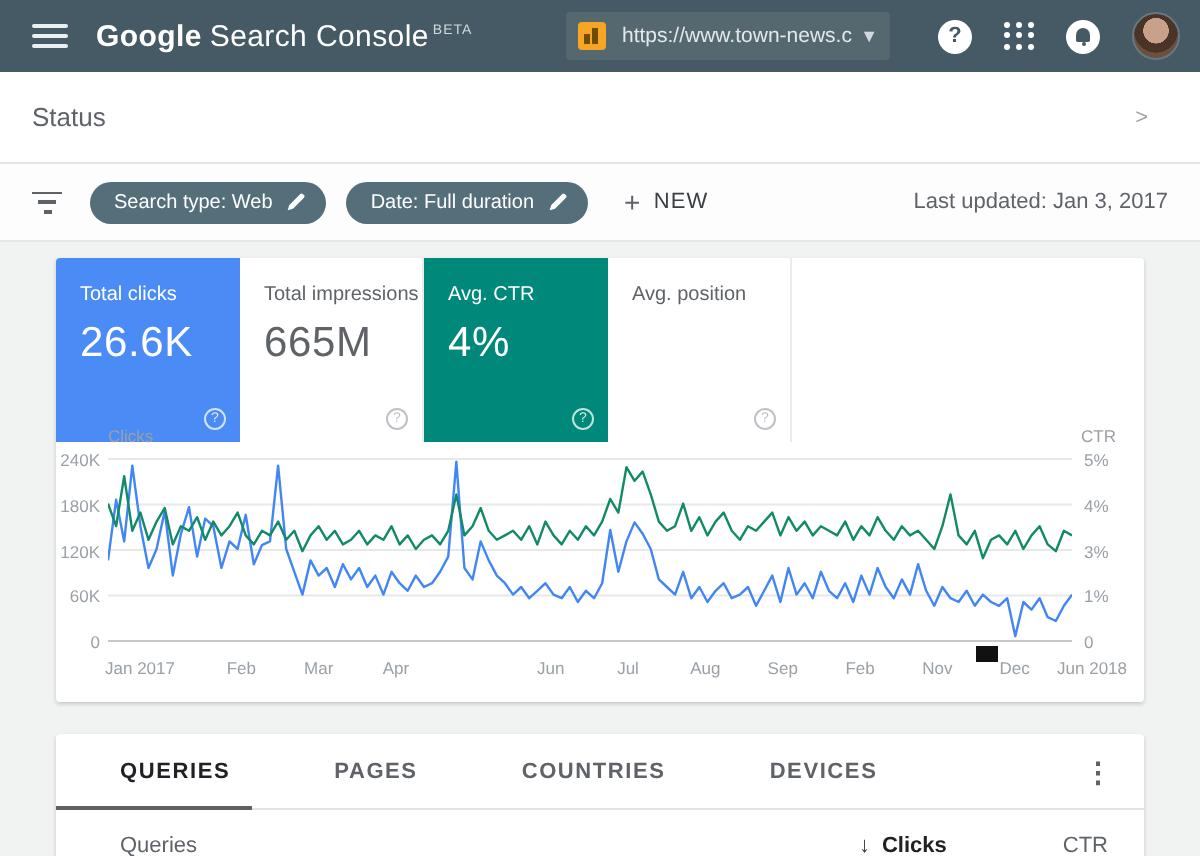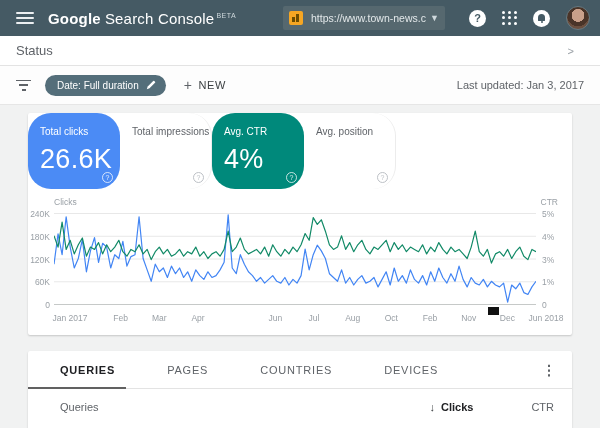--- a/index.html
+++ b/index.html
@@ -34,21 +34,21 @@
   .grid-ic i { width:3px; height:3px; background:#fff; border-radius:50%; }
   .bell-ic { width:17px; height:17px; background:#fff; border-radius:50%; position:relative; cursor:pointer; }
   .bell-ic:before { content:""; position:absolute; left:5px; top:4px; width:7px; height:7px;
     background:#455a64; border-radius:4px 4px 1px 1px; }
   .bell-ic:after { content:""; position:absolute; left:7.5px; top:11.5px; width:2px; height:2px;
     background:#455a64; border-radius:50%; }
   .avatar { width:24px; height:24px; border-radius:50%; cursor:pointer; border:1px solid #66787f;
     background:radial-gradient(circle at 50% 38%, #c9a08a 0 36%, #4a3428 37% 62%, #6b4f3f 63% 100%); }
 
   
-  .crumb-bar { height:30px; background:#fff; border-bottom:1px solid #e3e3e3;
+  .crumb-bar { height:46px; background:#fff; border-bottom:1px solid #e3e3e3;
     display:flex; align-items:center; padding:0 16px;justify-content:space-between; }
   .crumb { font-size:13px; color:#5f6368; cursor:pointer; }
   .crumb-sep { color:#9aa0a6; font-size:11px; margin:0 10px; }
   .crumb.current { color:#202124; font-weight:700; cursor:default; }
   .export-btn { margin-left:auto; display:flex; align-items:center; gap:7px;
     background:#f1f3f4; border:none; border-radius:2px; padding:6px 12px;
     font-size:10.5px; font-weight:700; letter-spacing:.8px; color:#444;
     cursor:pointer; font-family:inherit; }
 
   
@@ -67,44 +67,44 @@
   .new-plus { font-size:14px; color:#5f6368; }
   .last-updated { margin-left:auto; font-size:11px; color:#5f6368; }
 
   
   .body-area { padding:8px 28px 0 28px; }
   .card { background:#fff; border-radius:2px; box-shadow:0 1px 2px rgba(0,0,0,.18); }
   .card.chart-card { height:222px; position:relative; overflow:hidden; margin-bottom:16px; }
 
   
   .tiles { display:flex; height:72px; }
-  .tile { width:92px; height:76px; position:relative; padding:13px 0 0 12px;
-    cursor:pointer; border-right:1px solid #ececec; background:#fff;border-radius:23px; }
+  .tile { width:92px; height:92px; position:relative; padding:13px 0 0 12px;
+    cursor:pointer; border-right:1px solid #ececec; background:#fff; }
   .tile .t-label { font-size:10px; color:#5f6368; margin-bottom:7px; white-space:nowrap; }
-  .tile .t-value { font-size:27px; color:#5f6368; font-weight:400; letter-spacing:.3px; }
+  .tile .t-value { font-size:21px; color:#5f6368; font-weight:400; letter-spacing:.3px; }
   .tile.sel .t-label, .tile.sel .t-value { color:#fff; }
   .tile .t-help { position:absolute; right:7px; bottom:6px; width:11px; height:11px;
     border:1px solid #bdc1c6; border-radius:50%; color:#bdc1c6; font-size:7px;
     display:flex; align-items:center; justify-content:center; }
   .tile.sel .t-help { border-color:rgba(255,255,255,.75); color:rgba(255,255,255,.85); }
 
   
   .axis-title { position:absolute; font-size:8.5px; color:#9aa0a6; }
   .tick { position:absolute; font-size:8.5px; color:#9aa0a6; }
   .tick.l { width:22px; text-align:right; }
   .xlab { position:absolute; font-size:8.5px; color:#9aa0a6; transform:translateX(-50%); white-space:nowrap; }
   #plot { position:absolute; left:26px; top:100px; }
   .cursor-art { position:absolute; width:11px; height:8px; background:#111; }
 
   
   .card.table-card { height:100px; position:relative; }
   .tabs-row { display:flex; align-items:center; height:38px; border-bottom:1px solid #e3e3e3;
     padding-left:32px; position:relative; }
   .tab { font-size:11px; letter-spacing:.8px; color:#5f6368; margin-right:52px;
-    cursor:pointer; font-weight:400; }
+    cursor:pointer; font-weight:700; }
   .tab.active { color:#202124; font-weight:700; }
   .tab-underline { position:absolute; left:0; bottom:-1px; width:98px; height:2px; background:#616161; }
   .dots { margin-left:auto; margin-right:16px; color:#5f6368; font-size:14px;
     font-weight:700; cursor:pointer; letter-spacing:0; }
   .thead-row { display:flex; align-items:center; height:36px; padding:0 18px 0 32px; }
   .th-queries { font-size:11px; color:#5f6368; }
   .th-right { margin-left:auto; display:flex; align-items:center; gap:58px; }
   .th-clicks { display:flex; align-items:center; gap:6px; font-size:11px; color:#202124;
     font-weight:700; cursor:pointer; }
   .sort-arrow { font-size:11px; color:#3c4043; font-weight:400; }
@@ -153,20 +153,26 @@
   <span class="crumb-sep">&gt;</span>
 </div>
 
 <div class="filter-bar">
   <div class="funnel">
       <i></i>
       <i></i>
       <i></i>
     </div>
   <div class="chip">
+    <span>Search type: Web</span>
+    <svg class="pencil" viewBox="0 0 12 12">
+      <path d="M1 11 l1-3.2 L8.6 1.2 a1 1 0 0 1 1.4 0 l0.8 0.8 a1 1 0 0 1 0 1.4 L4.2 10 Z" fill="#fff"></path>
+    </svg>
+  </div>
+  <div class="chip">
     <span>Date: Full duration</span>
     <svg class="pencil" viewBox="0 0 12 12">
       <path d="M1 11 l1-3.2 L8.6 1.2 a1 1 0 0 1 1.4 0 l0.8 0.8 a1 1 0 0 1 0 1.4 L4.2 10 Z" fill="#fff"></path>
     </svg>
   </div>
   <div class="new-btn">
     <span class="new-plus">+</span>
     <span>NEW</span>
   </div>
   <span class="last-updated">Last updated: Jan 3, 2017</span>
@@ -176,20 +182,21 @@
 
   <section class="card chart-card">
     <div class="tiles">
       <div class="tile sel" style="background: rgb(75, 139, 245); border-right: none;">
         <div class="t-label">Total clicks</div>
         <div class="t-value">26.6K</div>
         <div class="t-help">?</div>
       </div>
       <div class="tile">
         <div class="t-label">Total impressions</div>
+        <div class="t-value">665M</div>
         <div class="t-help">?</div>
       </div>
       <div class="tile sel" style="background: rgb(0, 137, 123); border-right: none;">
         <div class="t-label">Avg. CTR</div>
         <div class="t-value">4%</div>
         <div class="t-help">?</div>
       </div>
       <div class="tile">
         <div class="t-label">Avg. position</div>
         <div class="t-help">?</div>
@@ -224,21 +231,21 @@
       </div>
     <div id="xticks">
         <div class="xlab" style="left: 42px; top: 200px;">Jan 2017</div>
         <div class="xlab" style="left: 92.67px; top: 200px;">Feb</div>
         <div class="xlab" style="left: 131.34px; top: 200px;">Mar</div>
         <div class="xlab" style="left: 170.01px; top: 200px;">Apr</div>
         <div class="xlab" style="left: 208.68px; top: 200px; margin-top: 47px;">May</div>
         <div class="xlab" style="left: 247.35px; top: 200px;">Jun</div>
         <div class="xlab" style="left: 286.02px; top: 200px;">Jul</div>
         <div class="xlab" style="left: 324.69px; top: 200px;">Aug</div>
-        <div class="xlab" style="left: 363.36px; top: 200px;">Oct</div>
+        <div class="xlab" style="left: 363.36px; top: 200px;">Sep</div>
         <div class="xlab" style="left: 402.03px; top: 200px;">Feb</div>
         <div class="xlab" style="left: 440.7px; top: 200px;">Nov</div>
         <div class="xlab" style="left: 479.37px; top: 200px;">Dec</div>
         <div class="xlab" style="left: 518.04px; top: 200px;">Jun 2018</div>
       </div>
 
     <div class="cursor-art" style="left:460px; top:194px;"></div>
   </section>
 
   <section class="card table-card">

